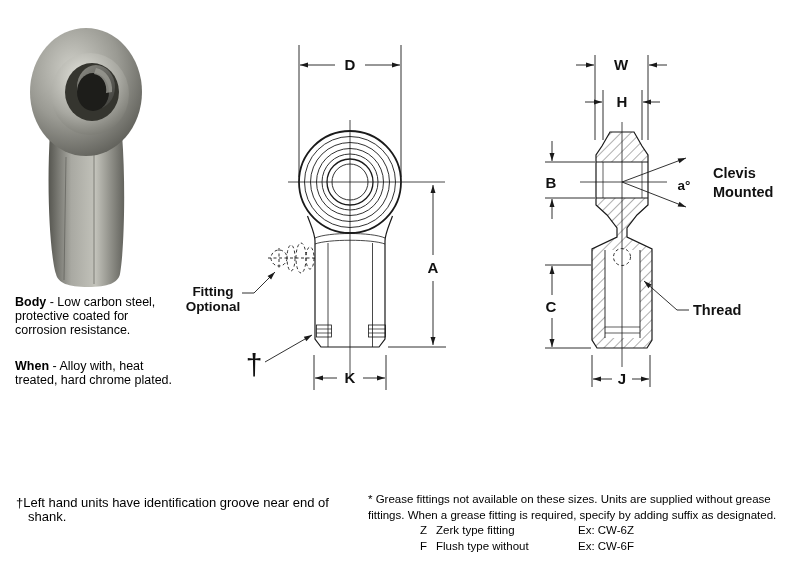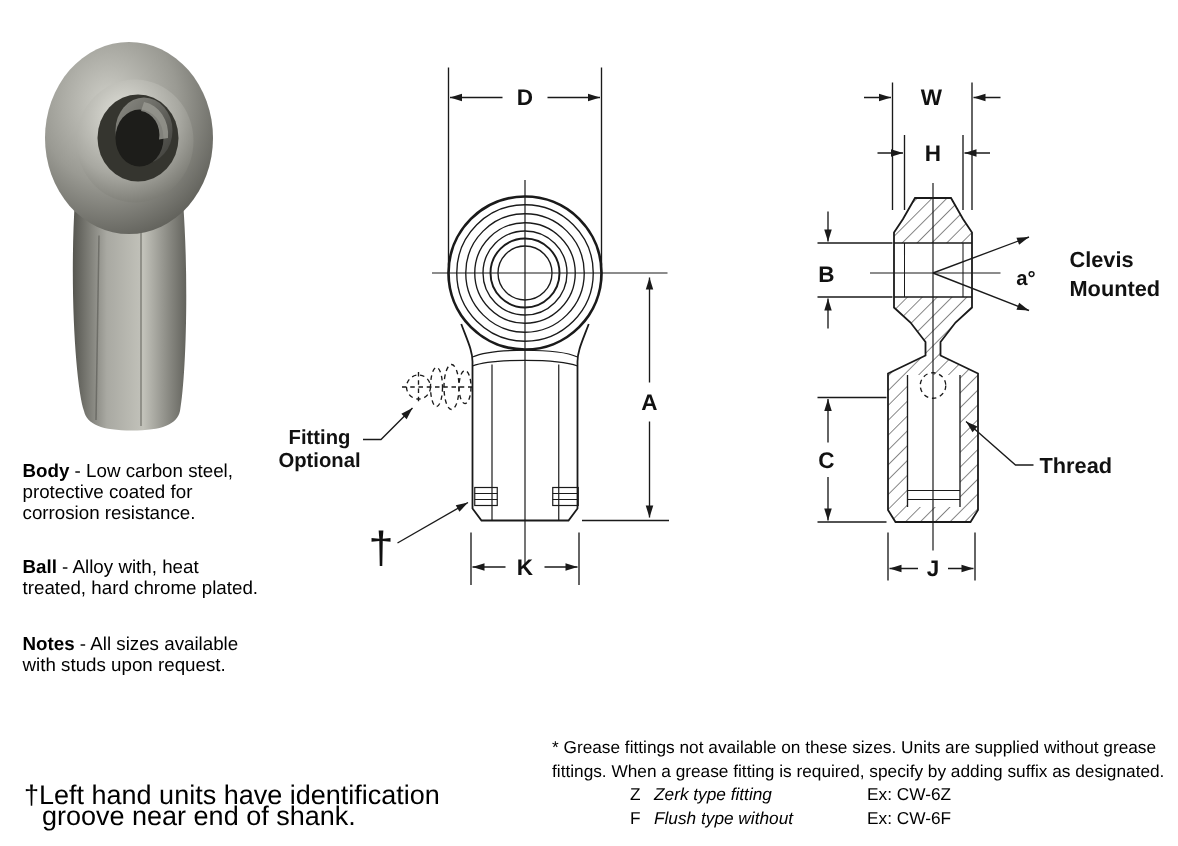--- a/index.html
+++ b/index.html
@@ -3,31 +3,31 @@
 <meta charset="utf-8">
 <style>
   html,body{margin:0;padding:0;background:#fff;}
   #page{position:relative;width:785px;height:564px;background:#ffffff;overflow:hidden;
         font-family:"Liberation Sans",sans-serif;color:#000;}
   svg text{font-family:"Liberation Sans",sans-serif;}
   .dimlbl{font-weight:bold;font-size:15px;fill:#111;}
   .calloutlbl{font-weight:bold;font-size:13.5px;fill:#111;}
   .biglbl{font-weight:bold;font-size:14.5px;fill:#111;}
   #photo-wrap{position:absolute;left:8px;top:2px;width:145px;height:290px;}
-  #specs{position:absolute;left:15px;top:296px;width:162px;font-size:12.5px;line-height:13.8px;margin-top:12px;}
+  #specs{position:absolute;left:15px;top:296px;width:162px;font-size:12.5px;line-height:13.8px;}
   #specs p{margin:0 0 23px 0;}
   #specs .term{font-weight:bold;}
   #front-view{position:absolute;left:170px;top:25px;}
   #side-view{position:absolute;left:540px;top:25px;}
-  #footnote-left{position:absolute;left:16px;top:524px;width:318px;font-size:18px;line-height:13.5px;
+  #footnote-left{position:absolute;left:16px;top:496px;width:318px;font-size:13px;line-height:13.5px;
                  padding-left:12px;text-indent:-12px;}
   #footnote-right{position:absolute;left:368px;top:492px;width:420px;font-size:11.5px;line-height:15.5px;}
   #footnote-right .suffix-row{display:flex;padding-left:52px;}
   #footnote-right .sfx-code{width:16px;}
-  #footnote-right .sfx-desc{width:142px;font-style:italic;}
+  #footnote-right .sfx-desc{width:142px;}
 </style>
 </head>
 <body>
 
 <div id="page">
 
   <div id="photo-wrap">
     <svg width="145" height="290" viewBox="0 0 145 290">
       <defs>
         <radialGradient id="gHead" cx="38%" cy="32%" r="75%">
@@ -62,22 +62,21 @@
         <ellipse cx="84" cy="90" rx="27" ry="29" fill="#35352f"></ellipse>
         <ellipse cx="88" cy="85" rx="19" ry="22" fill="url(#gBoreWall)"></ellipse>
         <ellipse cx="85" cy="90" rx="16" ry="19" fill="#1d1d1a"></ellipse>
         <path d="M88,66 a19,22 0 0 1 16,24 l-6,1 a14,16 0 0 0 -12,-19 Z" fill="#9b9b94" opacity="0.8"></path>
       </g>
     </svg>
   </div>
 
   <div id="specs">
     <p><span class="term">Body</span><span> - Low carbon steel, protective coated for corrosion resistance.</span></p>
-    <p><span class="term">Ball</span><span> - Alloy with, heat treated, hard chrome plated.</span></p>
-    <p><span class="term">Notes</span><span> - All sizes available with studs upon request.</span></p>
+    <p><span class="term">When</span><span> - Alloy with, heat treated, hard chrome plated.</span></p>
   </div>
 
   <svg id="front-view" width="310" height="380" viewBox="0 0 310 380">
     <defs>
       <marker id="arrF" markerUnits="userSpaceOnUse" markerWidth="10" markerHeight="7" refX="8.5" refY="3" orient="auto">
         <path d="M0.5,0.5 L8.5,3 L0.5,5.5 Z" fill="#1a1a1a"></path>
       </marker>
     </defs>
     <g stroke="#1a1a1a" fill="none">
 

